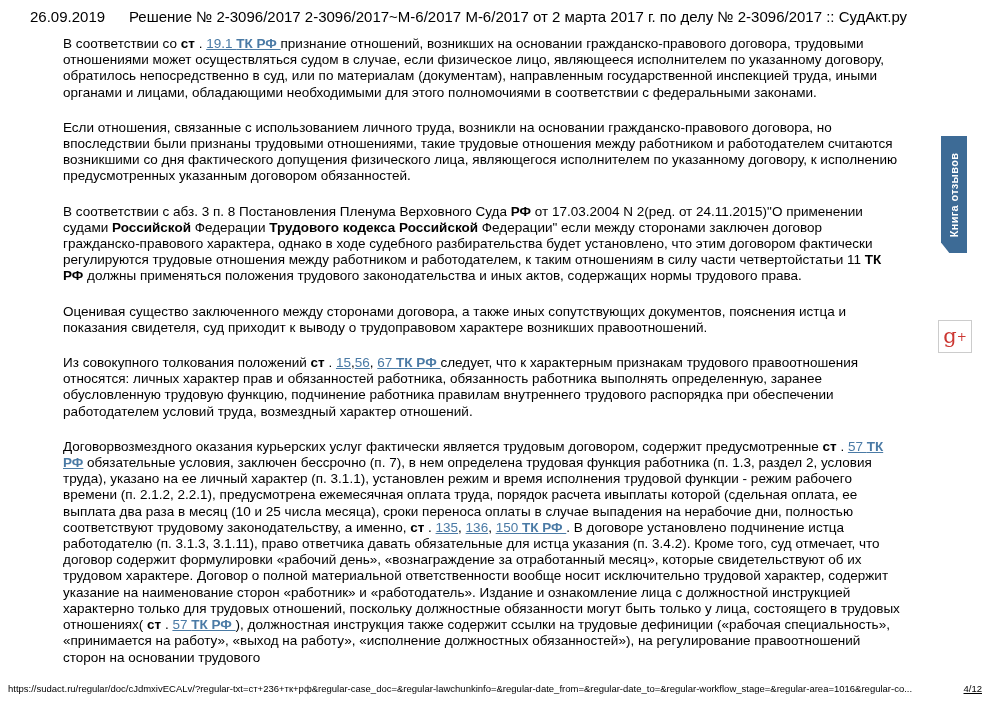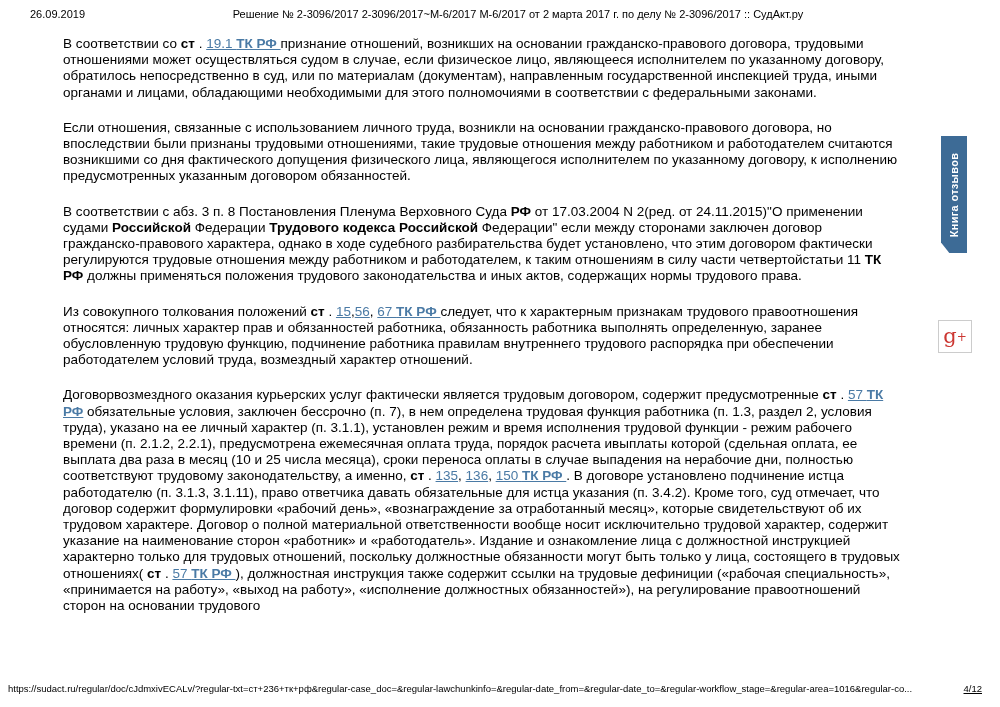--- a/index.html
+++ b/index.html
@@ -4,21 +4,21 @@
 <style>
   * { box-sizing: border-box; }
   html,body { margin:0; padding:0; }
   body {
     width:1000px; height:707px; position:relative; overflow:hidden;
     background:#ffffff;
     font-family:"Liberation Sans","DejaVu Sans",sans-serif;
     color:#000;
   }
   
-  .print-header { position:absolute; top:8px; left:0; width:1000px; height:16px; font-size:11px; color:#000; }
+  .print-header { position:absolute; top:8px; left:0; width:1000px; height:16px; font-size:15px; color:#000; }
   .print-date { position:absolute; left:30px; top:0; white-space:nowrap; }
   .print-title { position:absolute; left:0; right:0; text-align:center; top:0; white-space:nowrap;padding-left:36px; }
   
   .doc {
     position:absolute; left:63px; top:36px; width:845px;
     font-size:13.5px; line-height:16.2px; color:#000;
     text-align:left;
   }
   .doc p { margin:0 8px 19px 0; }
   .bold { font-weight:bold; }
@@ -53,20 +53,21 @@
 
 <div class="print-header">
   <span class="print-date">26.09.2019</span>
   <span class="print-title">Решение № 2-3096/2017 2-3096/2017~М-6/2017 М-6/2017 от 2 марта 2017 г. по делу № 2-3096/2017 :: СудАкт.ру</span>
 </div>
 
 <div class="doc" id="doc-body">
     <p><span class="">В соответствии со </span><span class="bold">ст</span><span class=""> . </span><a class="lnk " style="color: rgb(74, 122, 165);">19.1 </a><a class="lnk bold" style="color: rgb(74, 122, 165);">ТК РФ </a><span class="">признание отношений, возникших на основании гражданско-правового договора, трудовыми отношениями может осуществляться судом в случае, если физическое лицо, являющееся исполнителем по указанному договору, обратилось непосредственно в суд, или по материалам (документам), направленным государственной инспекцией труда, иными органами и лицами, обладающими необходимыми для этого полномочиями в соответствии с федеральными законами.</span></p>
     <p><span class="">Если отношения, связанные с использованием личного труда, возникли на основании гражданско-правового договора, но впоследствии были признаны трудовыми отношениями, такие трудовые отношения между работником и работодателем считаются возникшими со дня фактического допущения физического лица, являющегося исполнителем по указанному договору, к исполнению предусмотренных указанным договором обязанностей.</span></p>
     <p><span class="">В соответствии с абз. 3 п. 8 Постановления Пленума Верховного Суда </span><span class="bold">РФ</span><span class=""> от 17.03.2004 N 2(ред. от 24.11.2015)"О применении судами </span><span class="bold">Российской</span><span class=""> Федерации </span><span class="bold">Трудового кодекса Российской</span><span class=""> Федерации" если между сторонами заключен договор гражданско-правового характера, однако в ходе судебного разбирательства будет установлено, что этим договором фактически регулируются трудовые отношения между работником и работодателем, к таким отношениям в силу части четвертойстатьи 11 </span><span class="bold">ТК РФ</span><span class=""> должны применяться положения трудового законодательства и иных актов, содержащих нормы трудового права.</span></p>
+    <p><span class="">Оценивая существо заключенного между сторонами договора, а также иных сопутствующих документов, пояснения истца и показания свидетеля, суд приходит к выводу о трудоправовом характере возникших правоотношений.</span></p>
     <p><span class="">Из совокупного толкования положений </span><span class="bold">ст</span><span class=""> . </span><a class="lnk " style="color: rgb(74, 122, 165);">15</a><span class="">,</span><a class="lnk " style="color: rgb(74, 122, 165);">56</a><span class="">, </span><a class="lnk " style="color: rgb(74, 122, 165);">67 </a><a class="lnk bold" style="color: rgb(74, 122, 165);">ТК РФ </a><span class="">следует, что к характерным признакам трудового правоотношения относятся: личных характер прав и обязанностей работника, обязанность работника выполнять определенную, заранее обусловленную трудовую функцию, подчинение работника правилам внутреннего трудового распорядка при обеспечении работодателем условий труда, возмездный характер отношений.</span></p>
     <p><span class="">Договорвозмездного оказания курьерских услуг фактически является трудовым договором, содержит предусмотренные </span><span class="bold">ст</span><span class=""> . </span><a class="lnk " style="color: rgb(74, 122, 165);">57 </a><a class="lnk bold" style="color: rgb(74, 122, 165);">ТК РФ</a><span class=""> обязательные условия, заключен бессрочно (п. 7), в нем определена трудовая функция работника (п. 1.3, раздел 2, условия труда), указано на ее личный характер (п. 3.1.1), установлен режим и время исполнения трудовой функции - режим рабочего времени (п. 2.1.2, 2.2.1), предусмотрена ежемесячная оплата труда, порядок расчета ивыплаты которой (сдельная оплата, ее выплата два раза в месяц (10 и 25 числа месяца), сроки переноса оплаты в случае выпадения на нерабочие дни, полностью соответствуют трудовому законодательству, а именно, </span><span class="bold">ст</span><span class=""> . </span><a class="lnk " style="color: rgb(74, 122, 165);">135</a><span class="">, </span><a class="lnk " style="color: rgb(74, 122, 165);">136</a><span class="">, </span><a class="lnk " style="color: rgb(74, 122, 165);">150 </a><a class="lnk bold" style="color: rgb(74, 122, 165);">ТК РФ </a><span class="">. В договоре установлено подчинение истца работодателю (п. 3.1.3, 3.1.11), право ответчика давать обязательные для истца указания (п. 3.4.2). Кроме того, суд отмечает, что договор содержит формулировки «рабочий день», «вознаграждение за отработанный месяц», которые свидетельствуют об их трудовом характере. Договор о полной материальной ответственности вообще носит исключительно трудовой характер, содержит указание на наименование сторон «работник» и «работодатель». Издание и ознакомление лица с должностной инструкцией характерно только для трудовых отношений, поскольку должностные обязанности могут быть только у лица, состоящего в трудовых отношениях( </span><span class="bold">ст</span><span class=""> . </span><a class="lnk " style="color: rgb(74, 122, 165);">57 </a><a class="lnk bold" style="color: rgb(74, 122, 165);">ТК РФ </a><span class="">), должностная инструкция также содержит ссылки на трудовые дефиниции («рабочая специальность», «принимается на работу», «выход на работу», «исполнение должностных обязанностей»), на регулирование правоотношений сторон на основании трудового</span></p>
   </div>
 
 <div class="feedback-tab" style="background: rgb(61, 107, 150);">
   <span class="vtext">Книга отзывов</span>
 </div>
 
 <div class="gplus-box" style="color: rgb(204, 55, 50);">
   <span>g</span>

